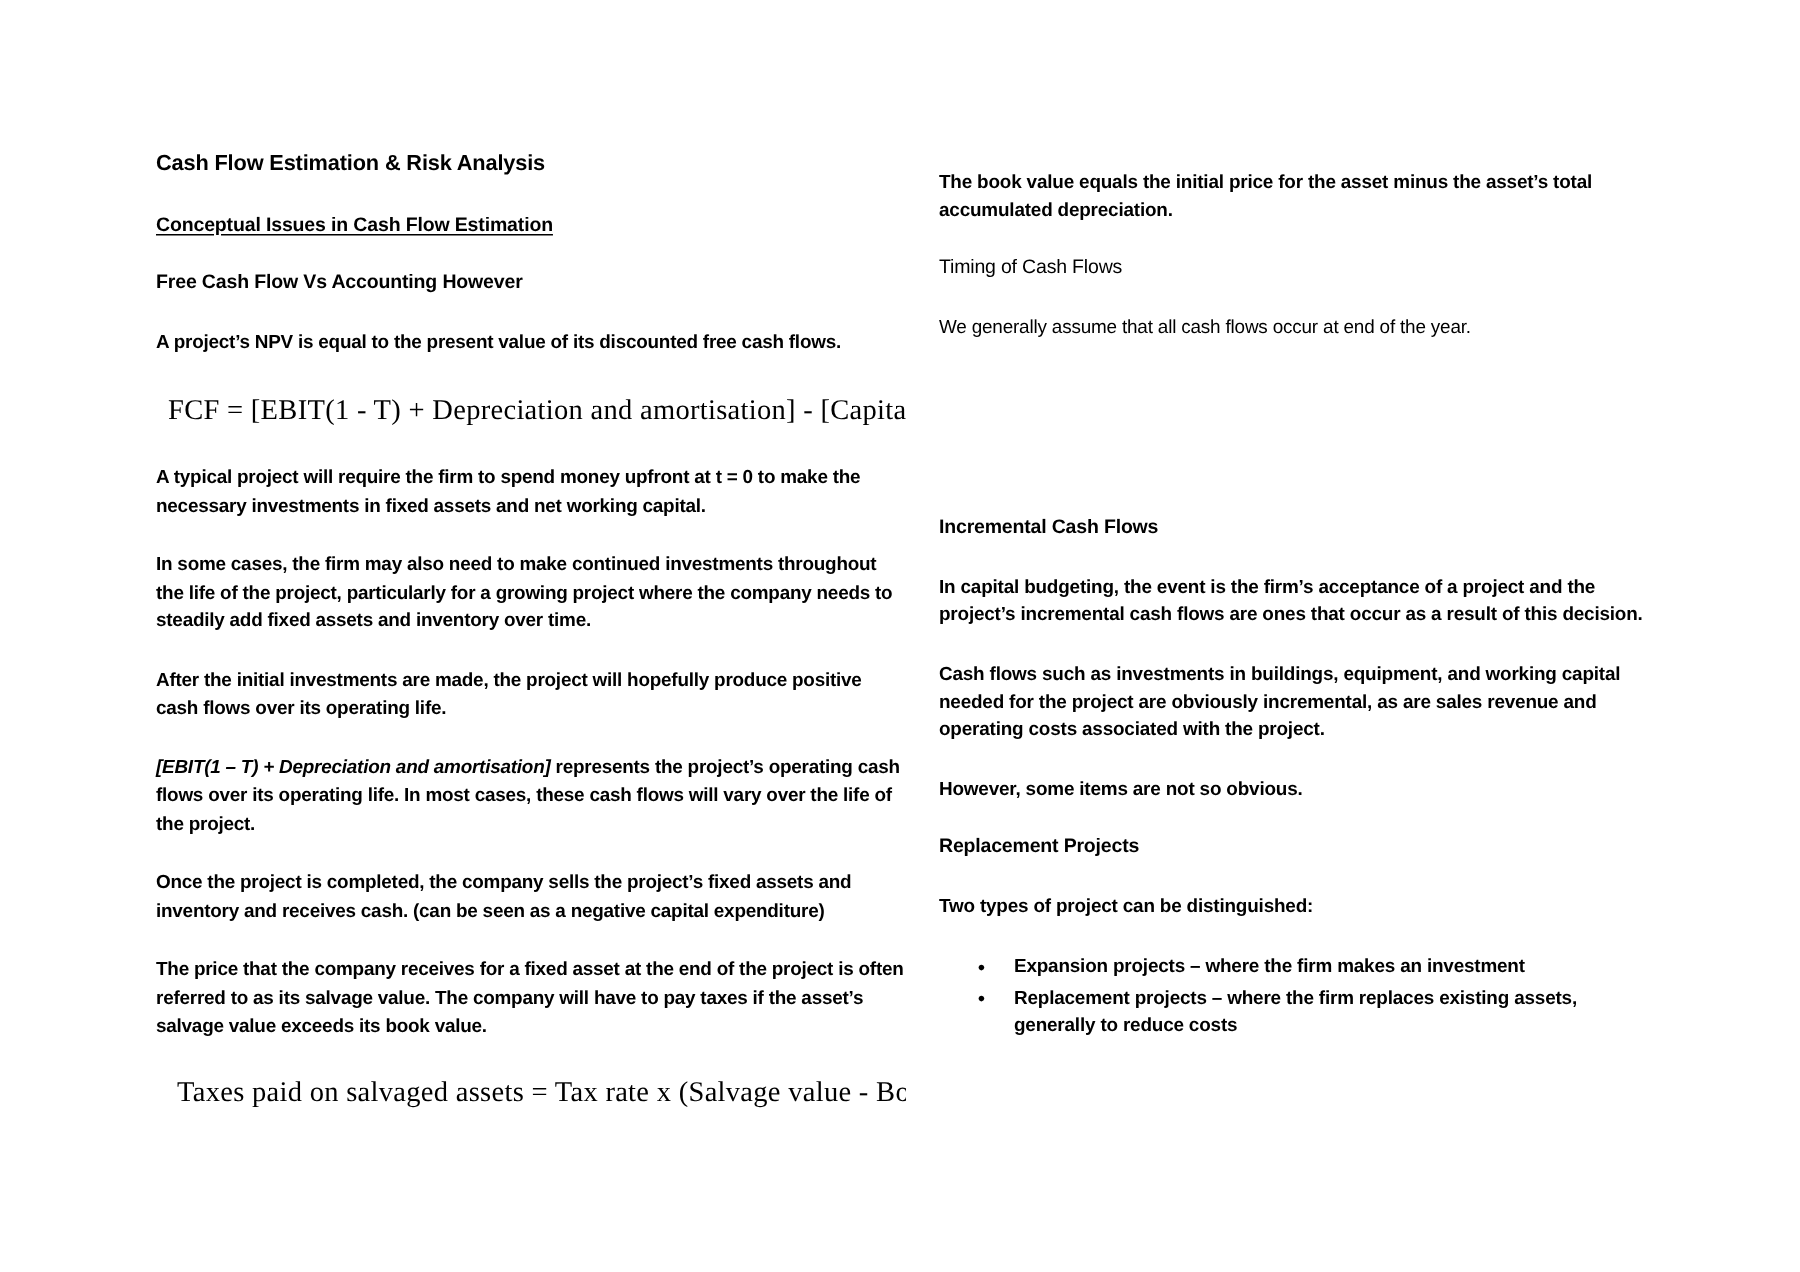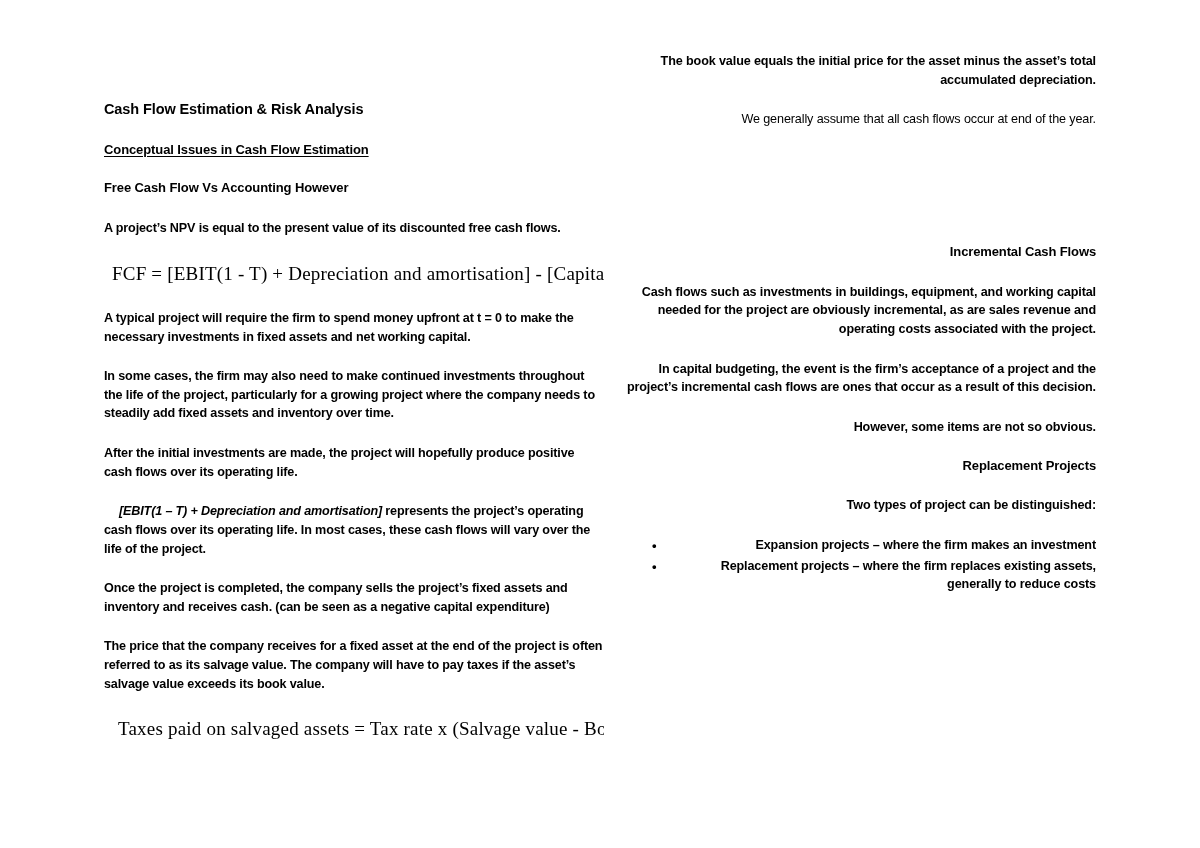--- a/index.html
+++ b/index.html
@@ -29,22 +29,21 @@
 
   .column-left {
     left: 104px;
     width: 500px;
     padding-top: 100px;
   }
 
   .column-right {
     left: 626px;
     width: 470px;
-    padding-top: 52px;
-    text-align: right;
+    padding-top: 112px;
   }
 
   
   .doc-title {
     font-size: 14.5px;
     font-weight: bold;
     letter-spacing: -0.1px;
     line-height: 1.28;
     margin: 0 0 23px 0;
   }
@@ -66,21 +65,20 @@
     font-size: 12.6px;
     font-weight: bold;
     letter-spacing: -0.15px;
     line-height: 1.48;
     margin: 0 0 21px 0;
   }
 
   .para em {
     font-style: italic;
     font-weight: bold;
-    margin-left: 15px;
   }
 
   .para-regular {
     font-weight: normal;
     letter-spacing: -0.05px;
   }
 
   
   .column-right .para,
   .column-right .section-heading {
@@ -174,31 +172,32 @@
     <div class="formula-row">
       <span class="formula formula-indent-2">Taxes paid on salvaged assets = Tax rate x (Salvage value - Book value)</span>
     </div>
 
   </div>
 
   <div class="column column-right">
 
     <p class="para">The book value equals the initial price for the asset minus the asset’s total accumulated depreciation.</p>
 
+    <h3 class="section-heading para-regular">Timing of Cash Flows</h3>
 
     <p class="para para-regular">We generally assume that all cash flows occur at end of the year.</p>
 
     <div class="vertical-gap"></div>
 
     <h3 class="section-heading">Incremental Cash Flows</h3>
 
 
+    <p class="para">In capital budgeting, the event is the firm’s acceptance of a project and the project’s incremental cash flows are ones that occur as a result of this decision.</p>
+
     <p class="para">Cash flows such as investments in buildings, equipment, and working capital needed for the project are obviously incremental, as are sales revenue and operating costs associated with the project.</p>
-
-    <p class="para">In capital budgeting, the event is the firm’s acceptance of a project and the project’s incremental cash flows are ones that occur as a result of this decision.</p>
 
     <p class="para">However, some items are not so obvious.</p>
 
     <h3 class="section-heading">Replacement Projects</h3>
 
     <p class="para">Two types of project can be distinguished:</p>
 
     <ul class="bullet-list">
       <li class="bullet-item">
         <span class="bullet-marker">•</span>

